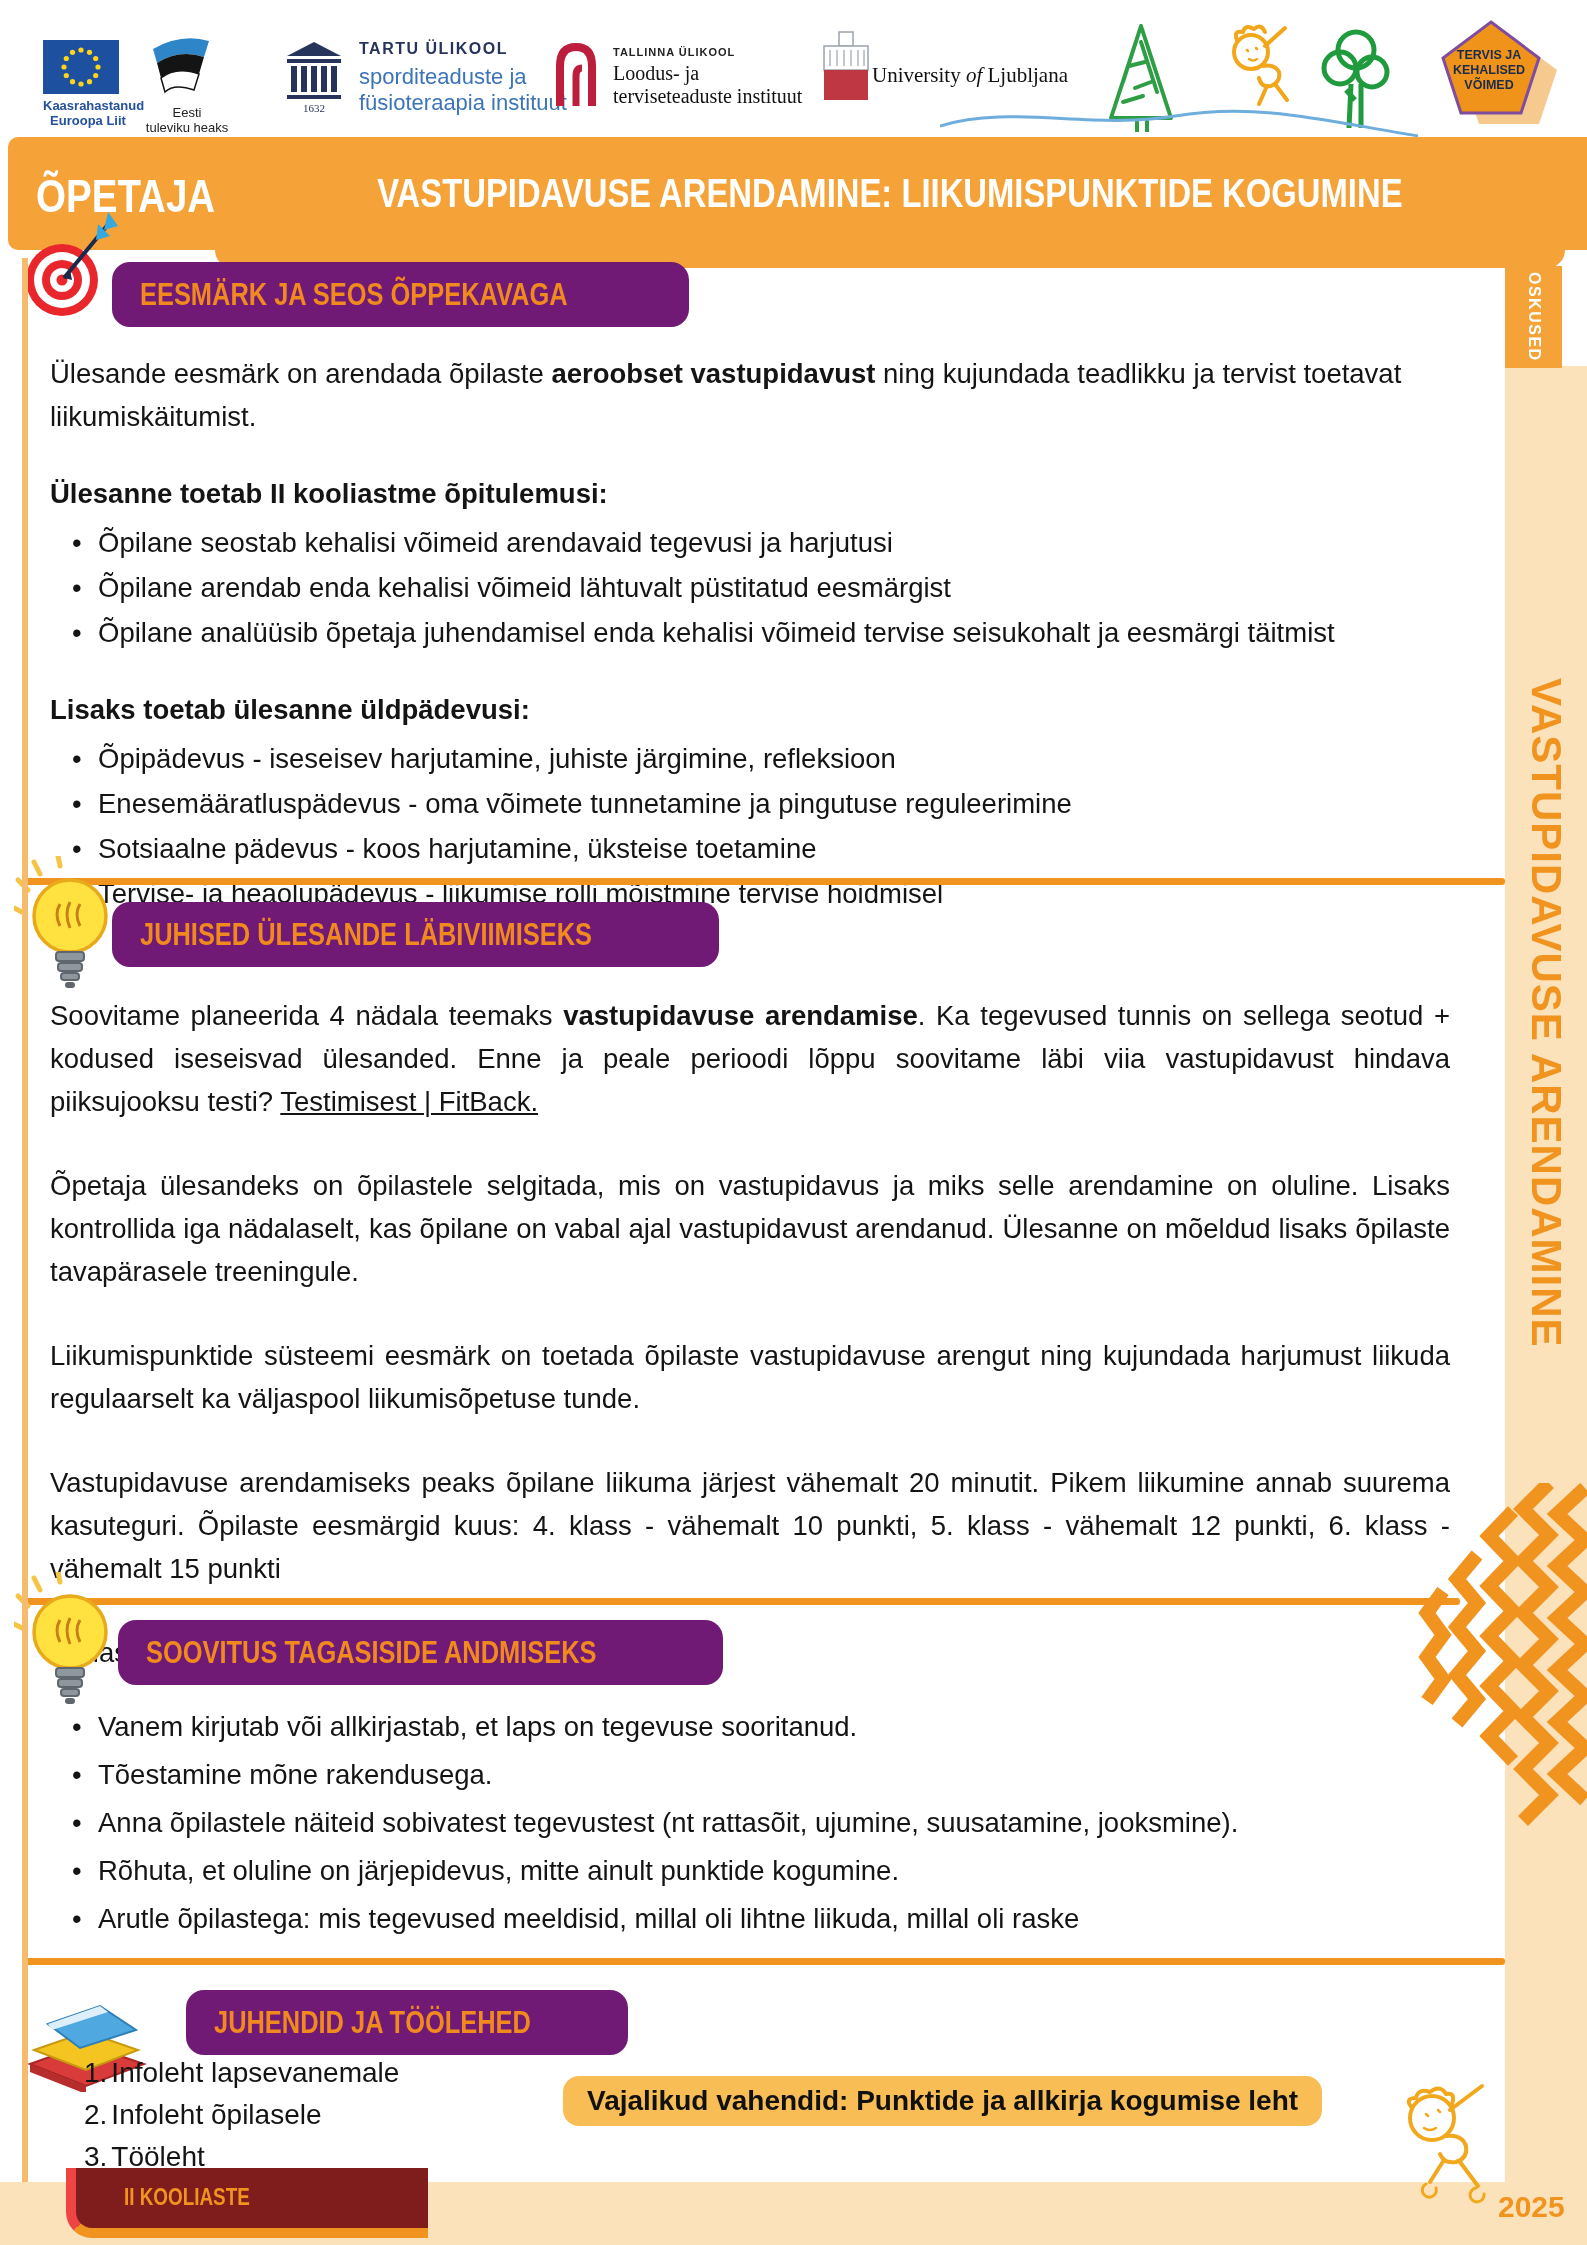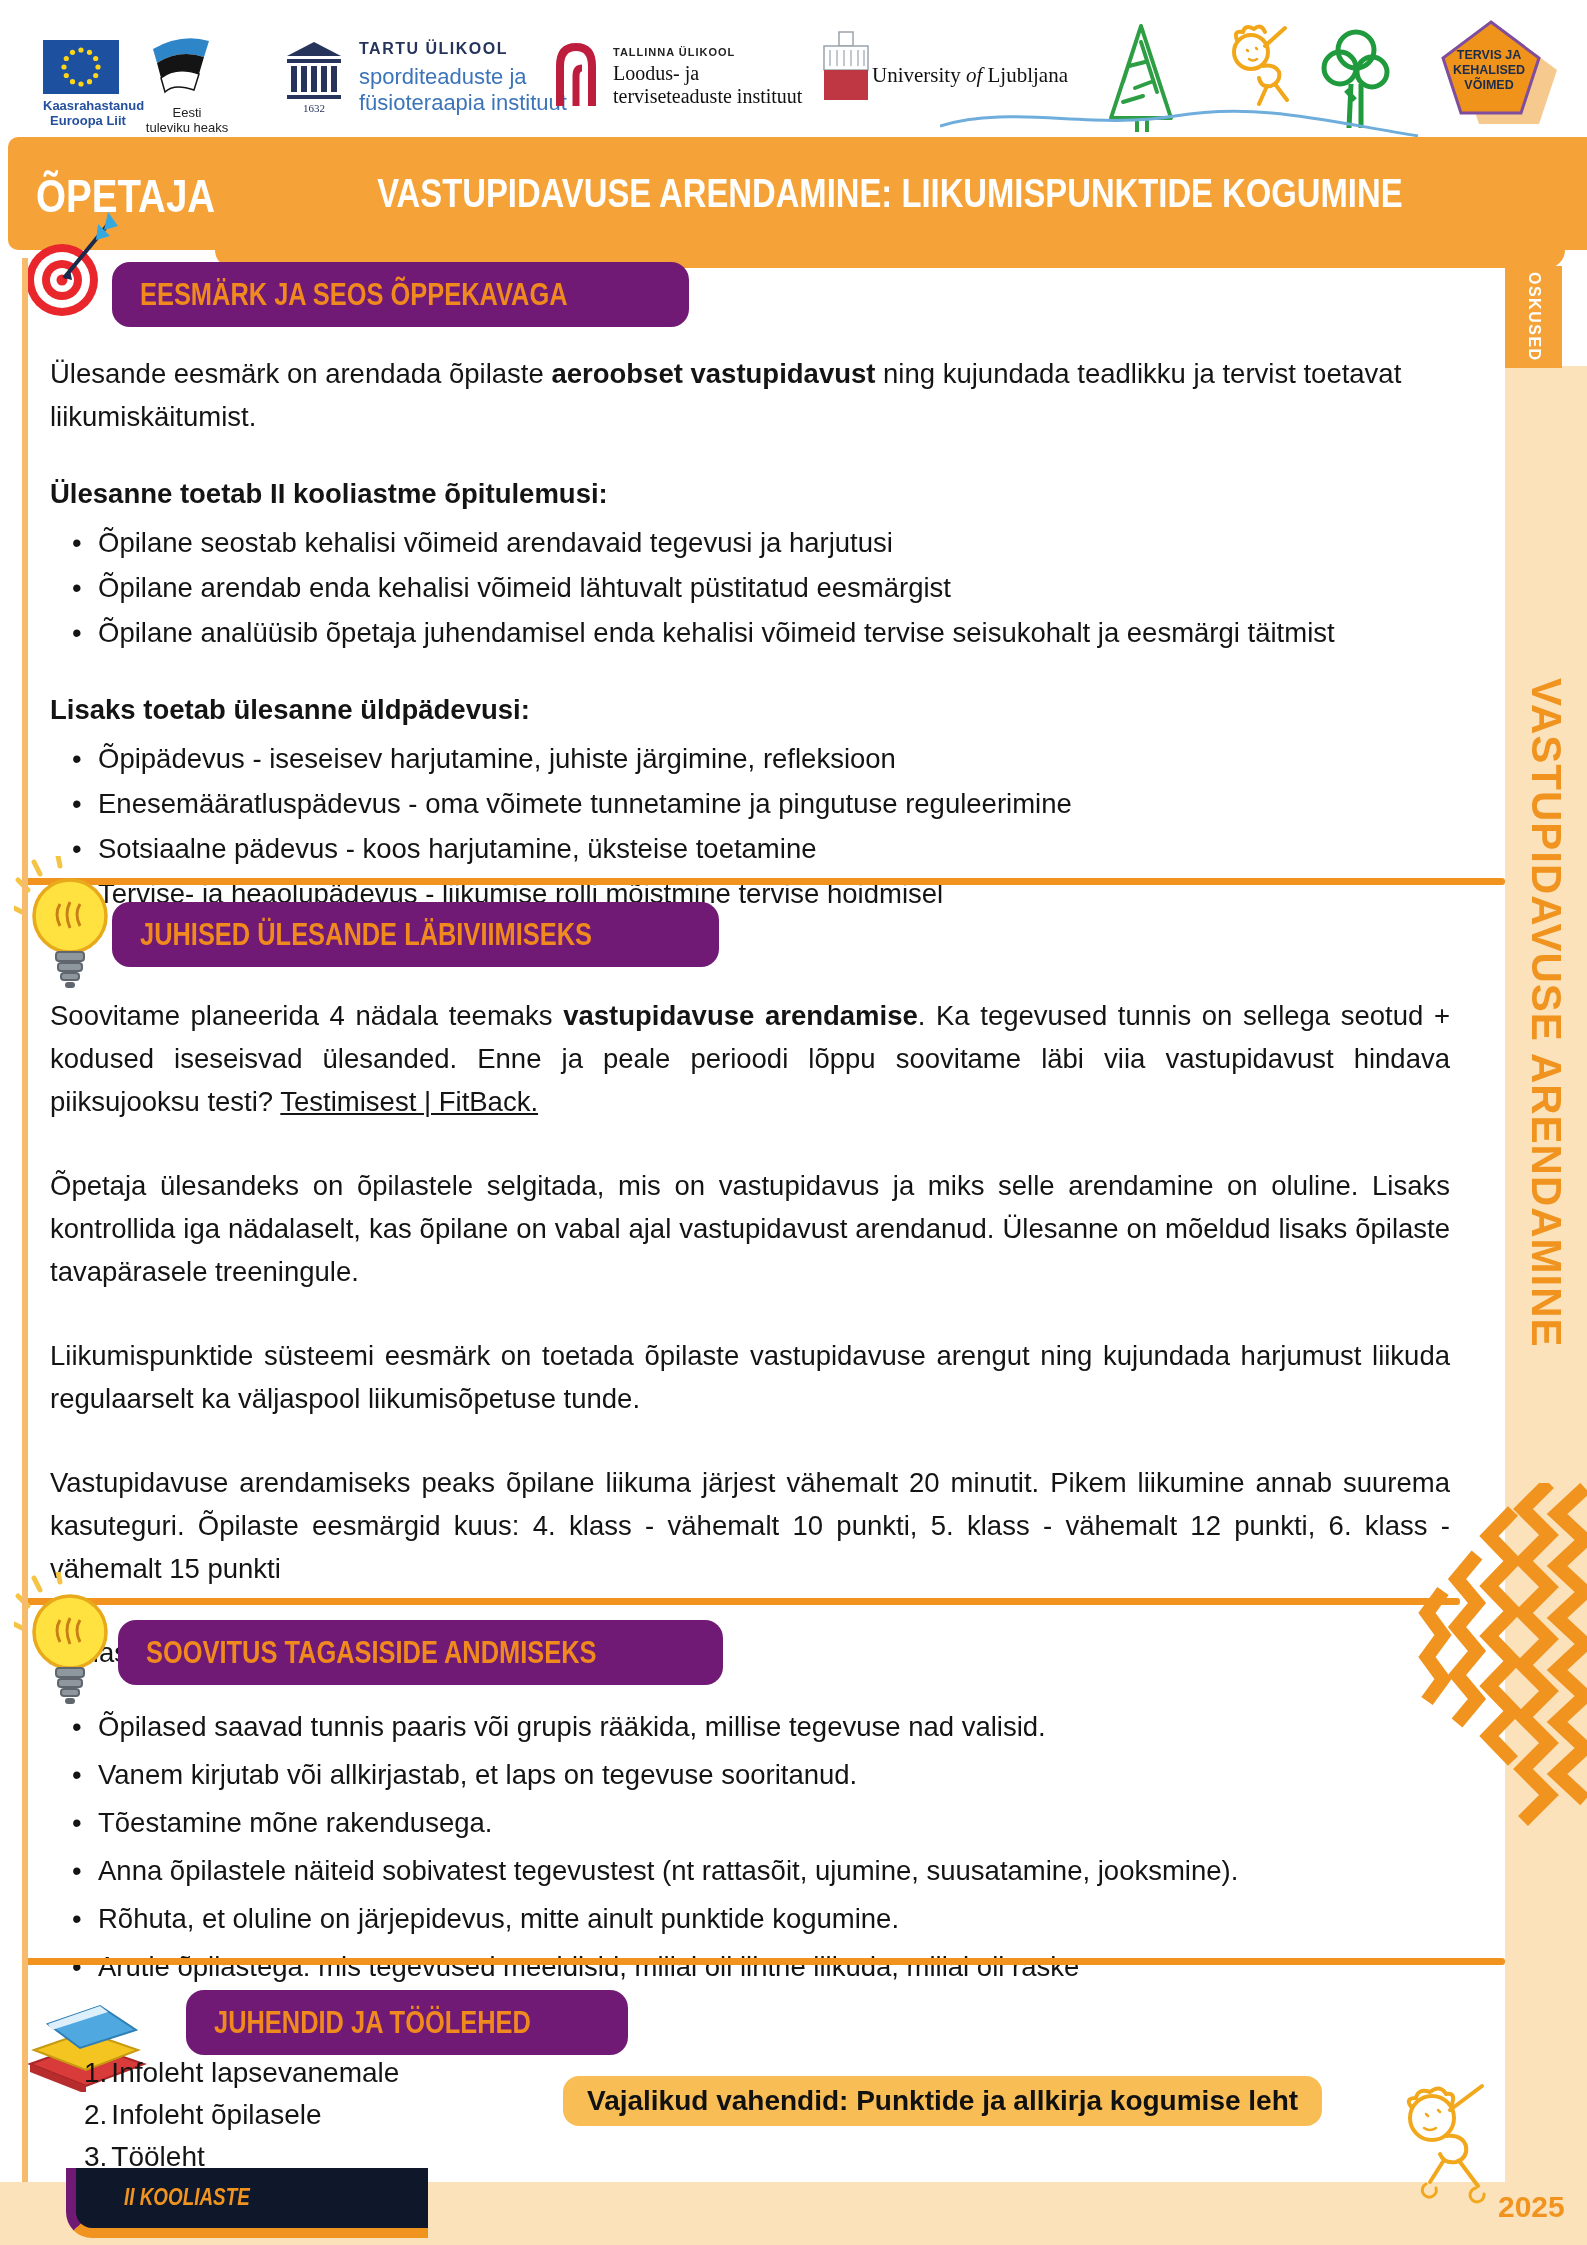--- a/index.html
+++ b/index.html
@@ -48,22 +48,22 @@
 
   
   .strip{left:1505px;top:366px;width:82px;height:1879px;background:#FBE2BB;}
   .oskTab{left:1505px;top:266px;width:57px;height:102px;background:#F5A338;display:flex;align-items:center;justify-content:center;}
   .oskTab span{writing-mode:vertical-rl;font-size:16px;font-weight:bold;color:#fff;letter-spacing:1.5px;}
   .vTitle{left:1505px;top:678px;width:82px;height:830px;text-align:center;}
   .vTitle span{writing-mode:vertical-rl;font-size:42px;font-weight:bold;color:#F0941F;letter-spacing:1px;}
 
   
   .bottomBand{left:0;top:2182px;width:1587px;height:63px;background:#FBE2BB;}
-  .stageTab{left:66px;top:2168px;width:352px;height:60px;background:#0f172a;border-left:10px solid #701a75;
-            border-bottom:10px solid #F0941F;border-bottom-left-radius:26px;font-style:italic;}
+  .stageTab{left:66px;top:2168px;width:352px;height:60px;background:#7f1d1d;border-left:10px solid #ef4444;
+            border-bottom:10px solid #F0941F;border-bottom-left-radius:26px;}
   .stageTab span{display:inline-block;margin:16px 0 0 48px;font-size:23px;font-weight:bold;color:#F0941F;}
   .year{left:1498px;top:2190px;font-size:30px;font-weight:bold;color:#F0941F;}
 
   .toolsBadge{left:563px;top:2076px;background:#F9BD55;border-radius:16px;padding:9px 24px;
               font-size:28px;font-weight:bold;color:#111;}
   ol.mats{list-style:none;margin:0;padding:0;counter-reset:i;font-size:28px;line-height:42px;}
   ol.mats li{counter-increment:i;}
   ol.mats li::before{content:counter(i)".";margin-right:4px;}
 </style>
 </head>
@@ -293,21 +293,20 @@
     <rect x="47" y="117" width="18" height="7" rx="3" fill="#8F979E" stroke="#5F666D" stroke-width="2"></rect>
     <rect x="51" y="126" width="10" height="6" rx="3" fill="#5F666D"></rect>
   </svg>
 
   <div class="abs pill" style="left:118px;top:1620px;">
     <span class="condensed">SOOVITUS TAGASISIDE ANDMISEKS</span>
   </div>
 
   <div class="abs txt" style="left:50px;top:1702px;width:1400px;">
     <ul class="dots" style="line-height:46px;">
-      <li>Õpilased saavad tunnis paaris või grupis rääkida, millise tegevuse nad valisid.</li>
       <li>Vanem kirjutab või allkirjastab, et laps on tegevuse sooritanud.</li>
       <li>Tõestamine mõne rakendusega.</li>
       <li>Anna õpilastele näiteid sobivatest tegevustest (nt rattasõit, ujumine, suusatamine, jooksmine).</li>
       <li>Rõhuta, et oluline on järjepidevus, mitte ainult punktide kogumine.</li>
       <li>Arutle õpilastega: mis tegevused meeldisid, millal oli lihtne liikuda, millal oli raske</li>
     </ul>
   </div>
 
   <div class="abs divider" style="left:22px;top:1958px;width:1483px;"></div>
 

